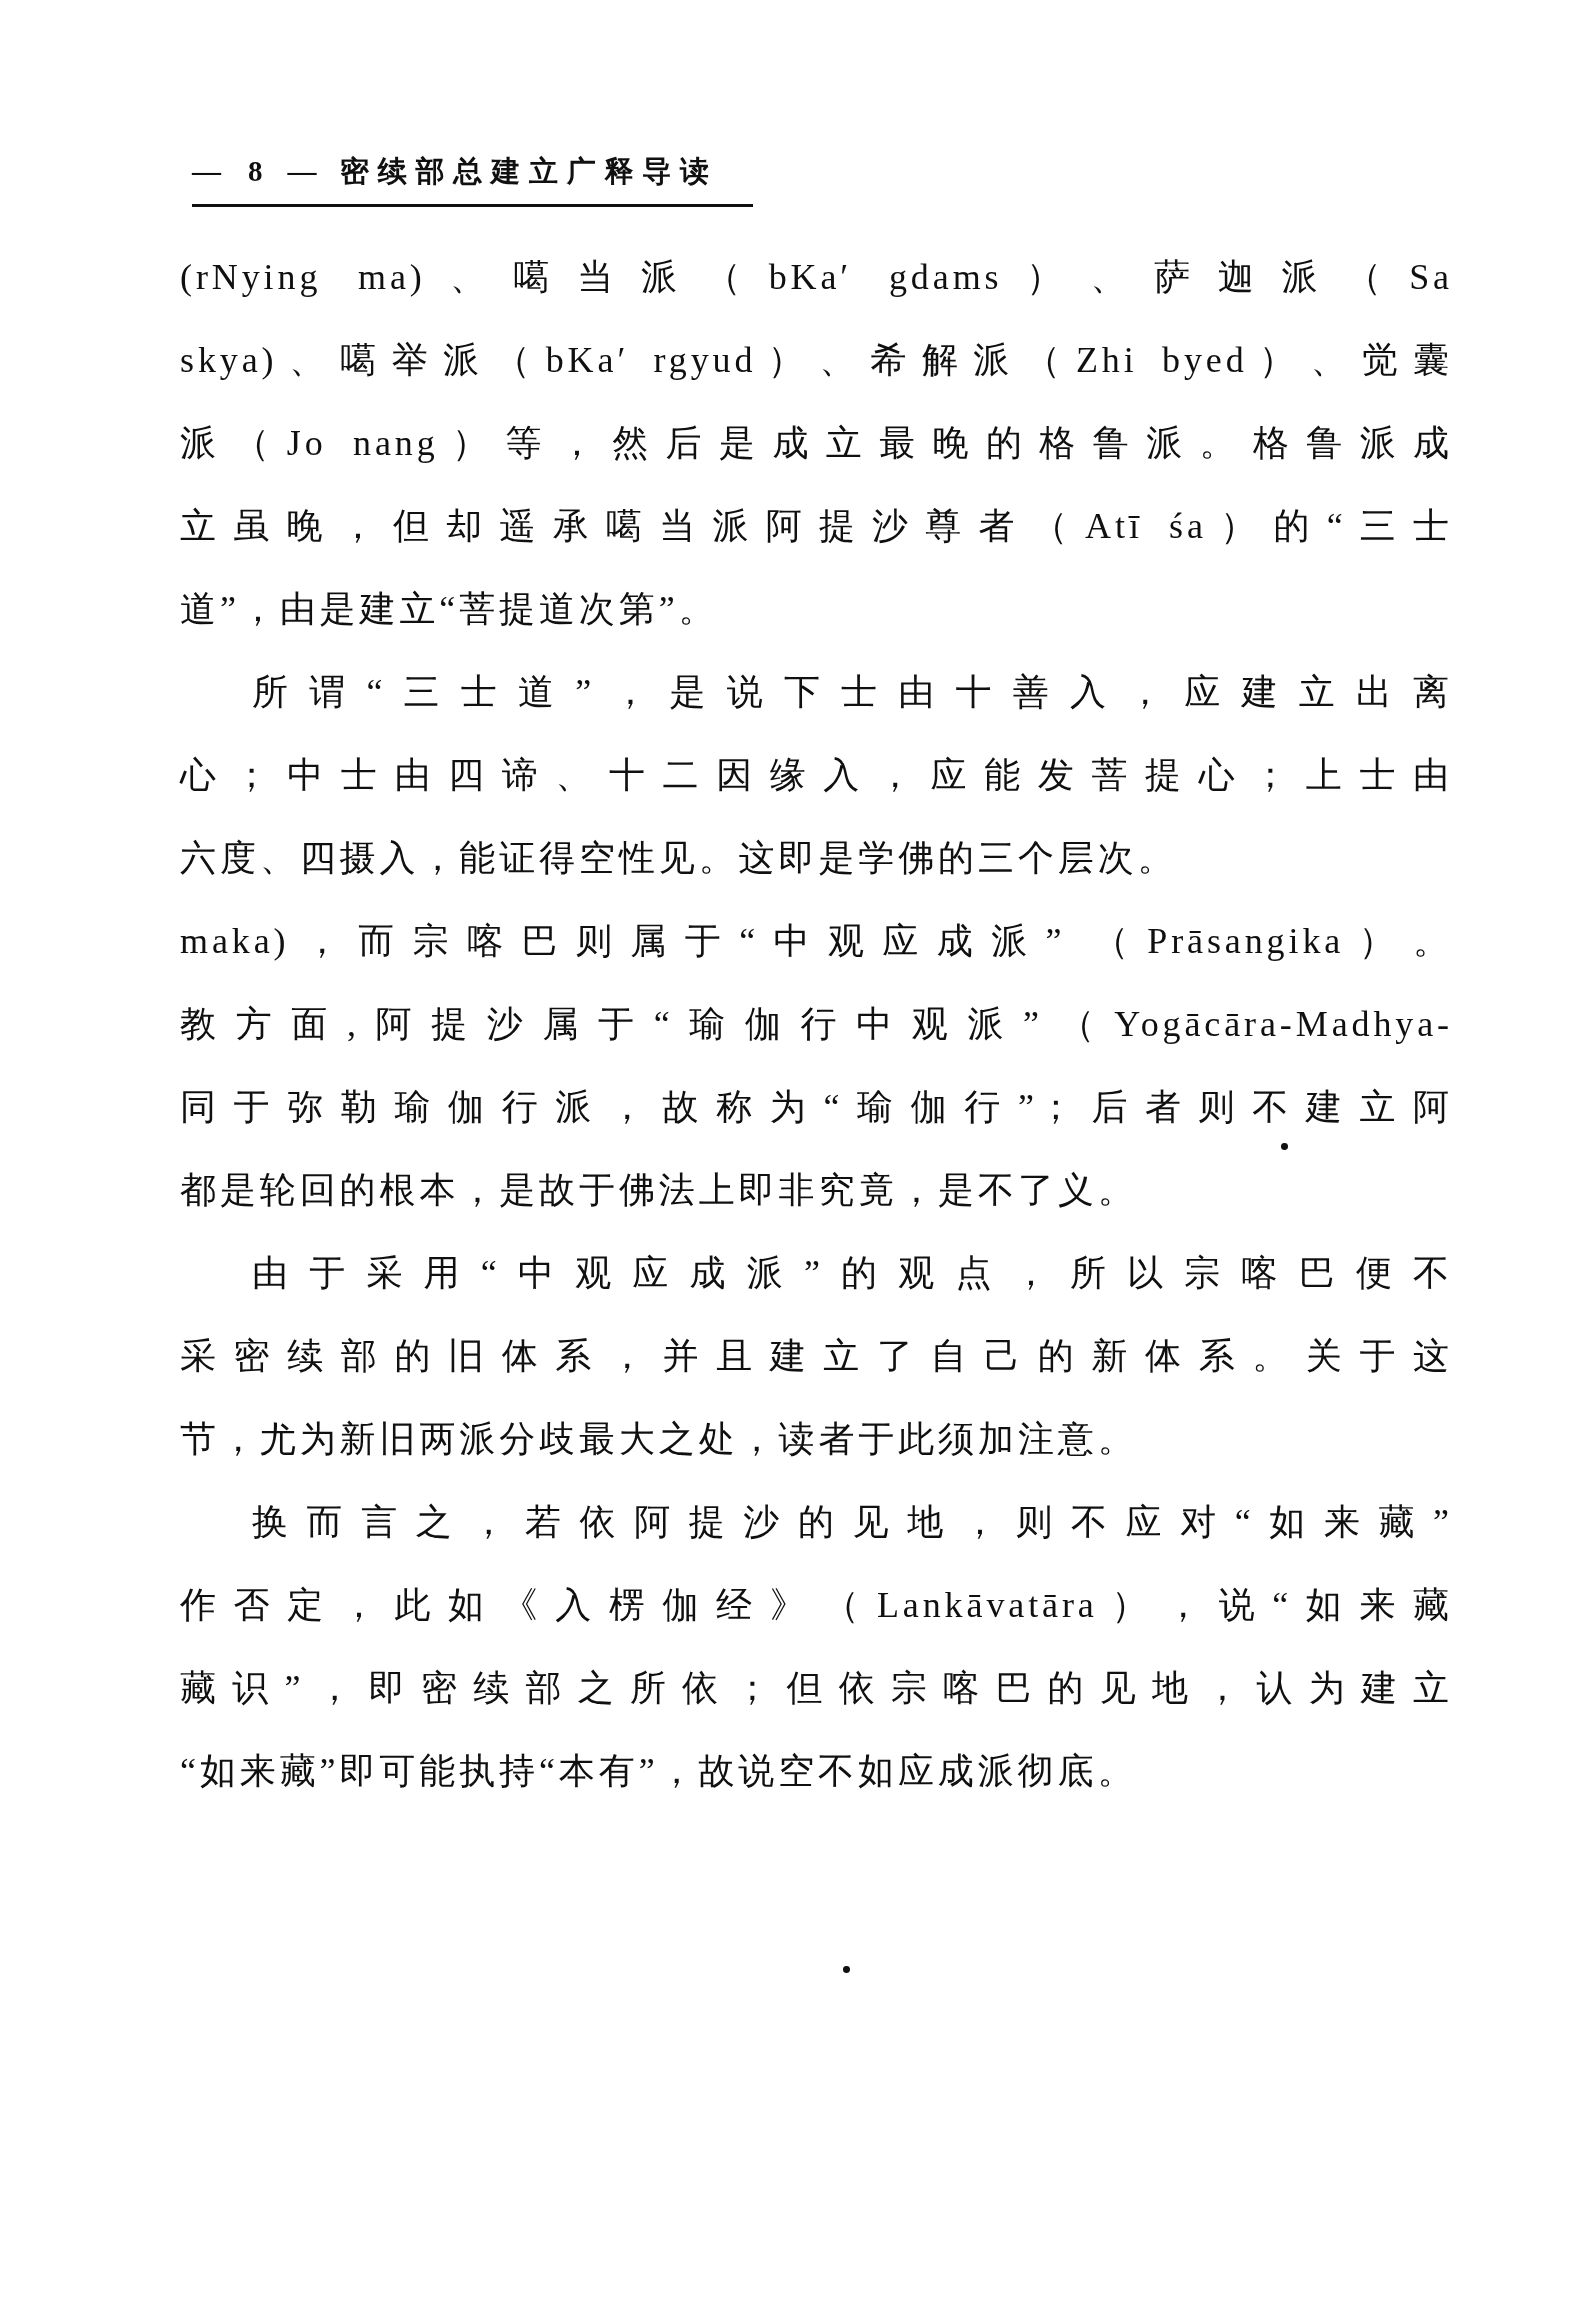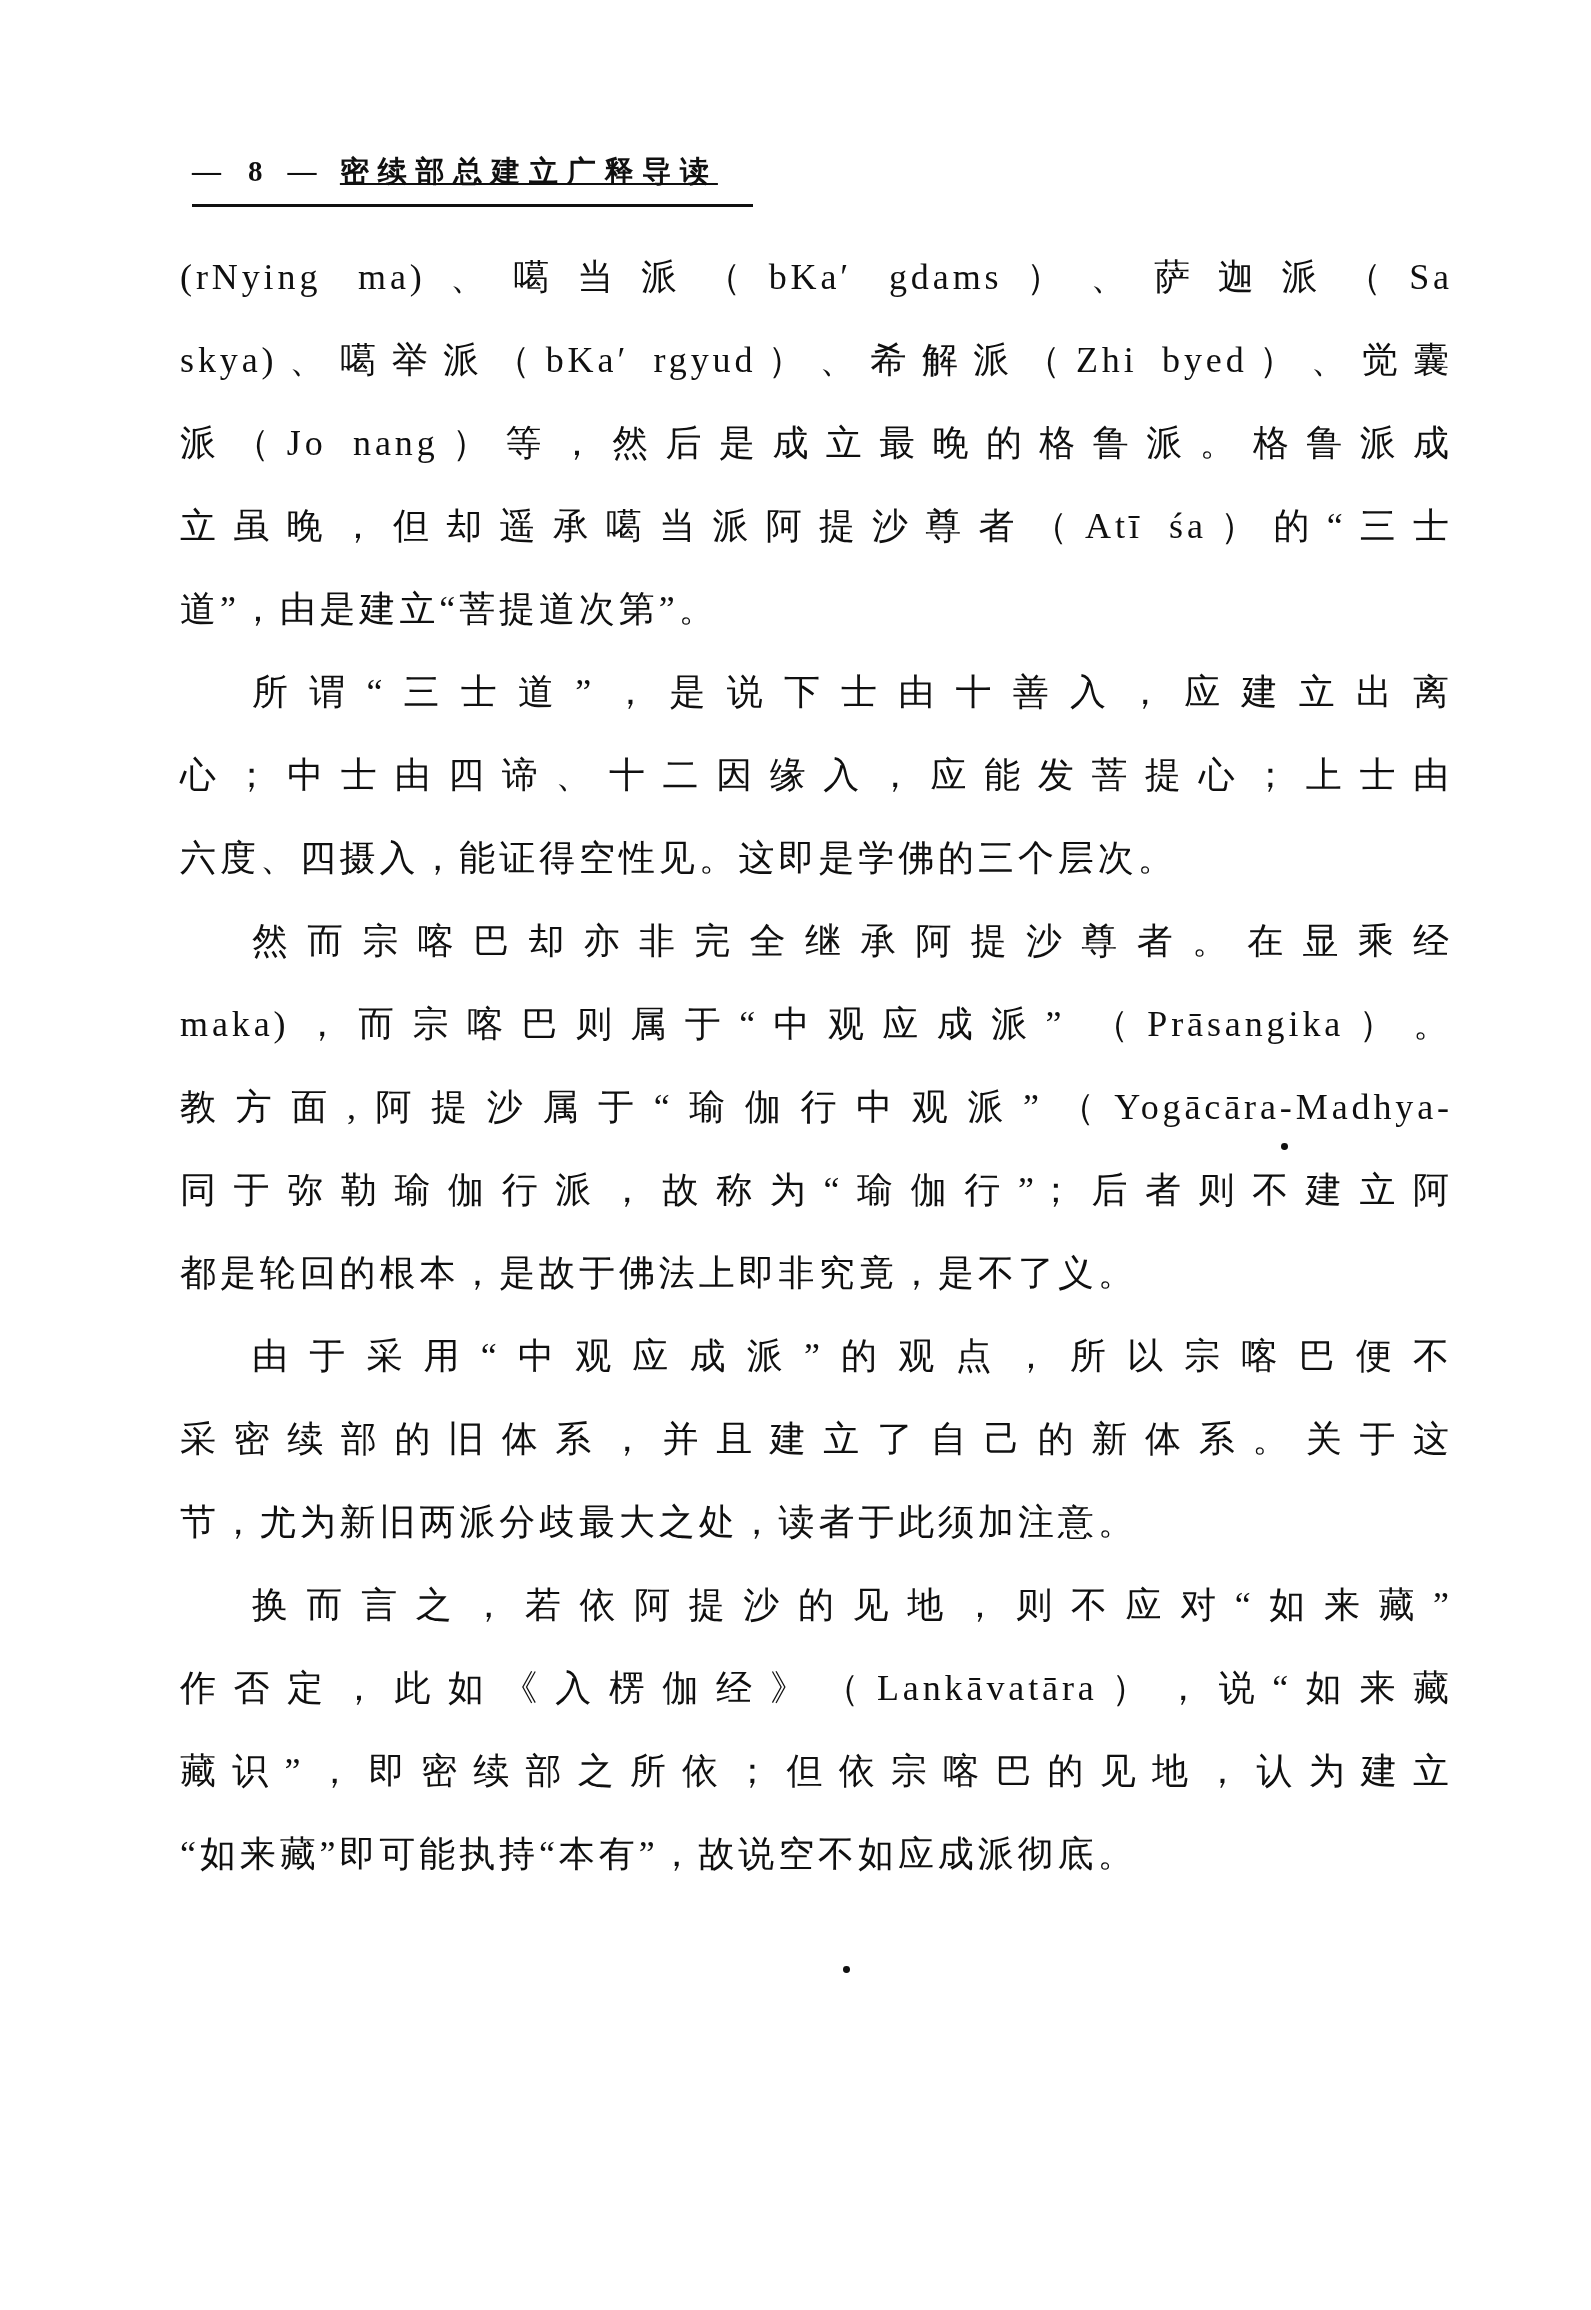--- a/index.html
+++ b/index.html
@@ -26,21 +26,20 @@
     font-weight: bold;
     white-space: nowrap;
   }
   .page-header .dash { letter-spacing: 0; }
   .page-header .page-num { margin: 0 25px 0 27px; font-family: "Liberation Serif","DejaVu Serif",serif; }
   .page-header .dash2 { margin-right: 23.4px; }
   .page-header .book-title {
     font-family: "Liberation Sans", "DejaVu Sans", sans-serif;
     letter-spacing: 8.8px;
     font-weight: 700;
-    text-decoration: underline;
   }
   .body-text {
     position: absolute;
     top: 236px;
     left: 180px;
     width: 1273px;
     font-size: 36px;
     line-height: 83px;
     letter-spacing: 3.9px;
   }
@@ -79,21 +78,20 @@
         <div class="line">派（Jo nang）等，然后是成立最晚的格鲁派。格鲁派成</div>
         <div class="line">立虽晚，但却遥承噶当派阿提沙尊者（Atī śa）的“三士</div>
         <div class="line para-end">道”，由是建立“菩提道次第”。</div>
       </div>
       <div class="paragraph">
         <div class="line first-line">所谓“三士道”，是说下士由十善入，应建立出离</div>
         <div class="line">心；中士由四谛、十二因缘入，应能发菩提心；上士由</div>
         <div class="line para-end">六度、四摄入，能证得空性见。这即是学佛的三个层次。</div>
       </div>
       <div class="paragraph">
-        <div class="line first-line">然而宗喀巴却亦非完全继承阿提沙尊者。在显乘经</div>
         <div class="line">maka)，而宗喀巴则属于“中观应成派” （Prāsangika）。</div>
         <div class="line">教方面,阿提沙属于“瑜伽行中观派”（Yogācāra-Madhya-</div>
         <div class="line">同于弥勒瑜伽行派，故称为“瑜伽行”；后者则不建立阿</div>
         <div class="line para-end">都是轮回的根本，是故于佛法上即非究竟，是不了义。</div>
       </div>
       <div class="paragraph">
         <div class="line first-line">由于采用“中观应成派”的观点，所以宗喀巴便不</div>
         <div class="line">采密续部的旧体系，并且建立了自己的新体系。关于这</div>
         <div class="line para-end">节，尤为新旧两派分歧最大之处，读者于此须加注意。</div>
       </div>

